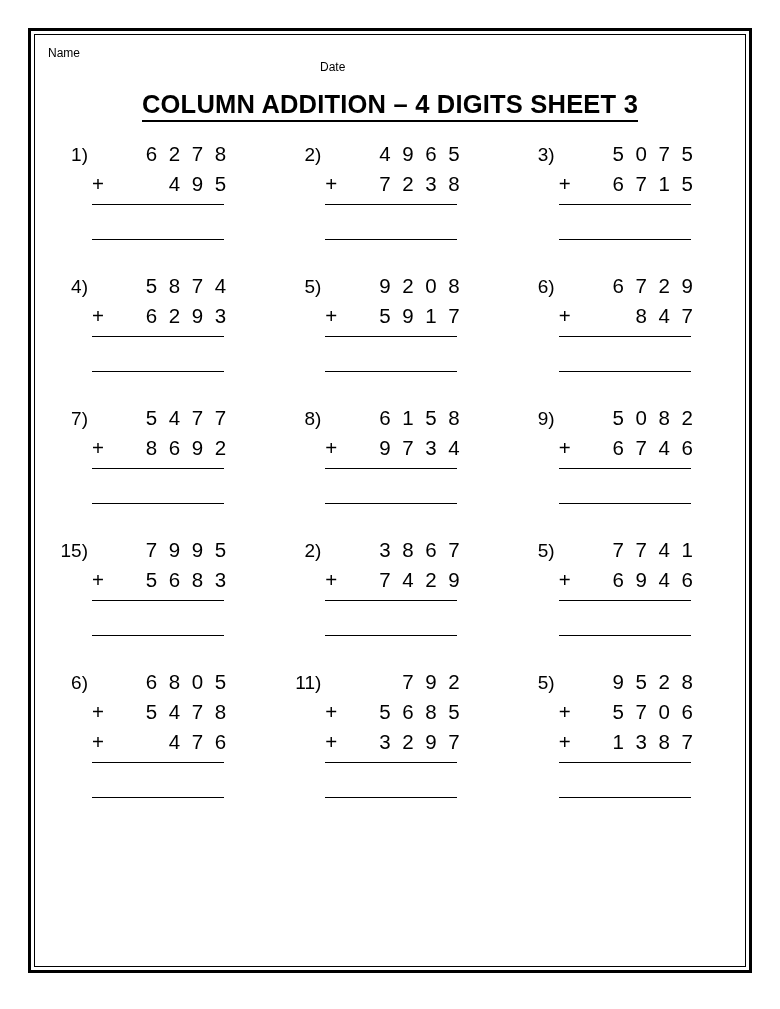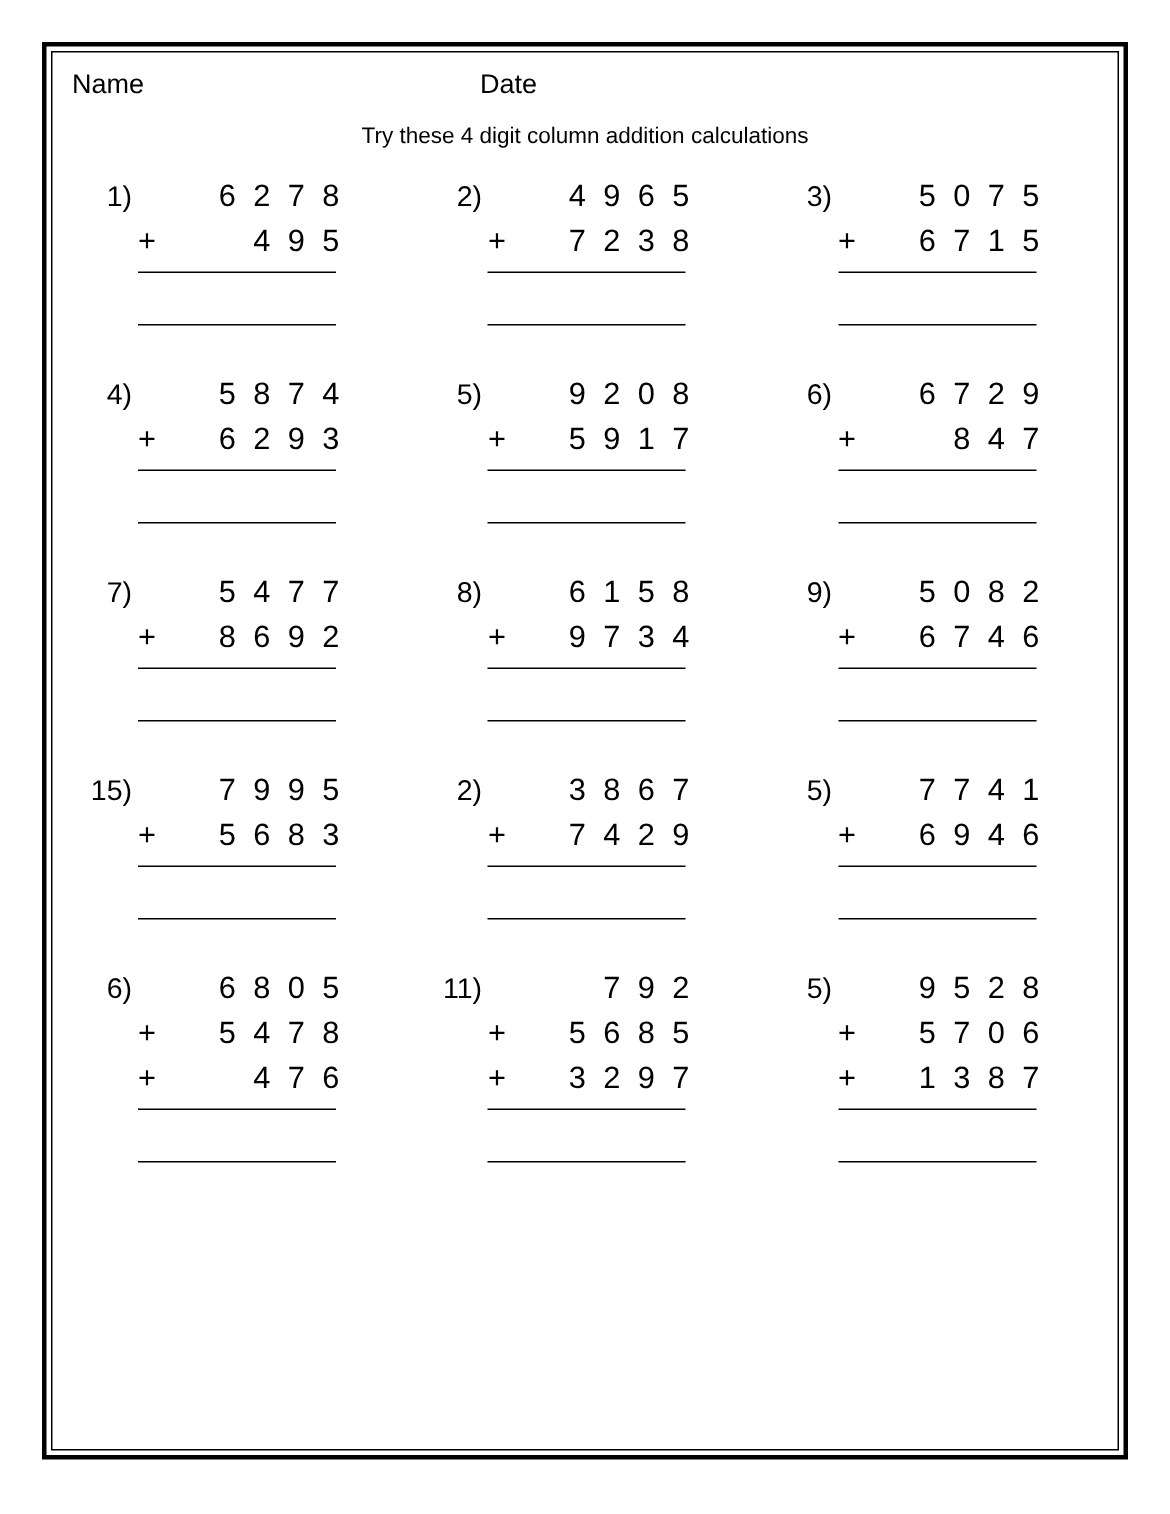--- a/index.html
+++ b/index.html
@@ -43,33 +43,33 @@
     position: absolute;
     left: 40px;
     top: 40px;
     width: 700px;
     height: 921px;
     box-sizing: border-box;
   }
   .namedate {
     position: relative;
     height: 26px;
-    font-size: 18px;
+    font-size: 12px;
     padding-left: 8px;
     padding-top: 6px;
   }
   .namedate .name-label {
     position: absolute;
     left: 8px;
     top: 6px;
   }
   .namedate .date-label {
     position: absolute;
     left: 280px;
-    top: 6px;
+    top: 20px;
   }
   .title-wrap {
     text-align: center;
     margin-top: 18px;
   }
   h1.title {
     display: inline-block;
     margin: 0;
     font-size: 25.5px;
     font-weight: bold;
@@ -155,22 +155,24 @@
   <div class="outer-border"></div>
   <div class="inner-border"></div>
 
   <div class="content">
 
     <div class="namedate">
       <span class="name-label">Name</span>
       <span class="date-label">Date</span>
     </div>
 
-
-    <p class="subtitle">Try these 4 digit column addition calculations</p>
+    <div class="title-wrap">
+      <h1 class="title">COLUMN ADDITION – 4 DIGITS SHEET 3</h1>
+    </div>
+
 
     <div class="grid">
         <div class="problem">
           <div class="pnum">1)</div>
           <div class="calc">
             <div class="row">
               <span class="op"></span>
               <span class="digits">
                 <span class="digit">6</span>
                 <span class="digit">2</span>

